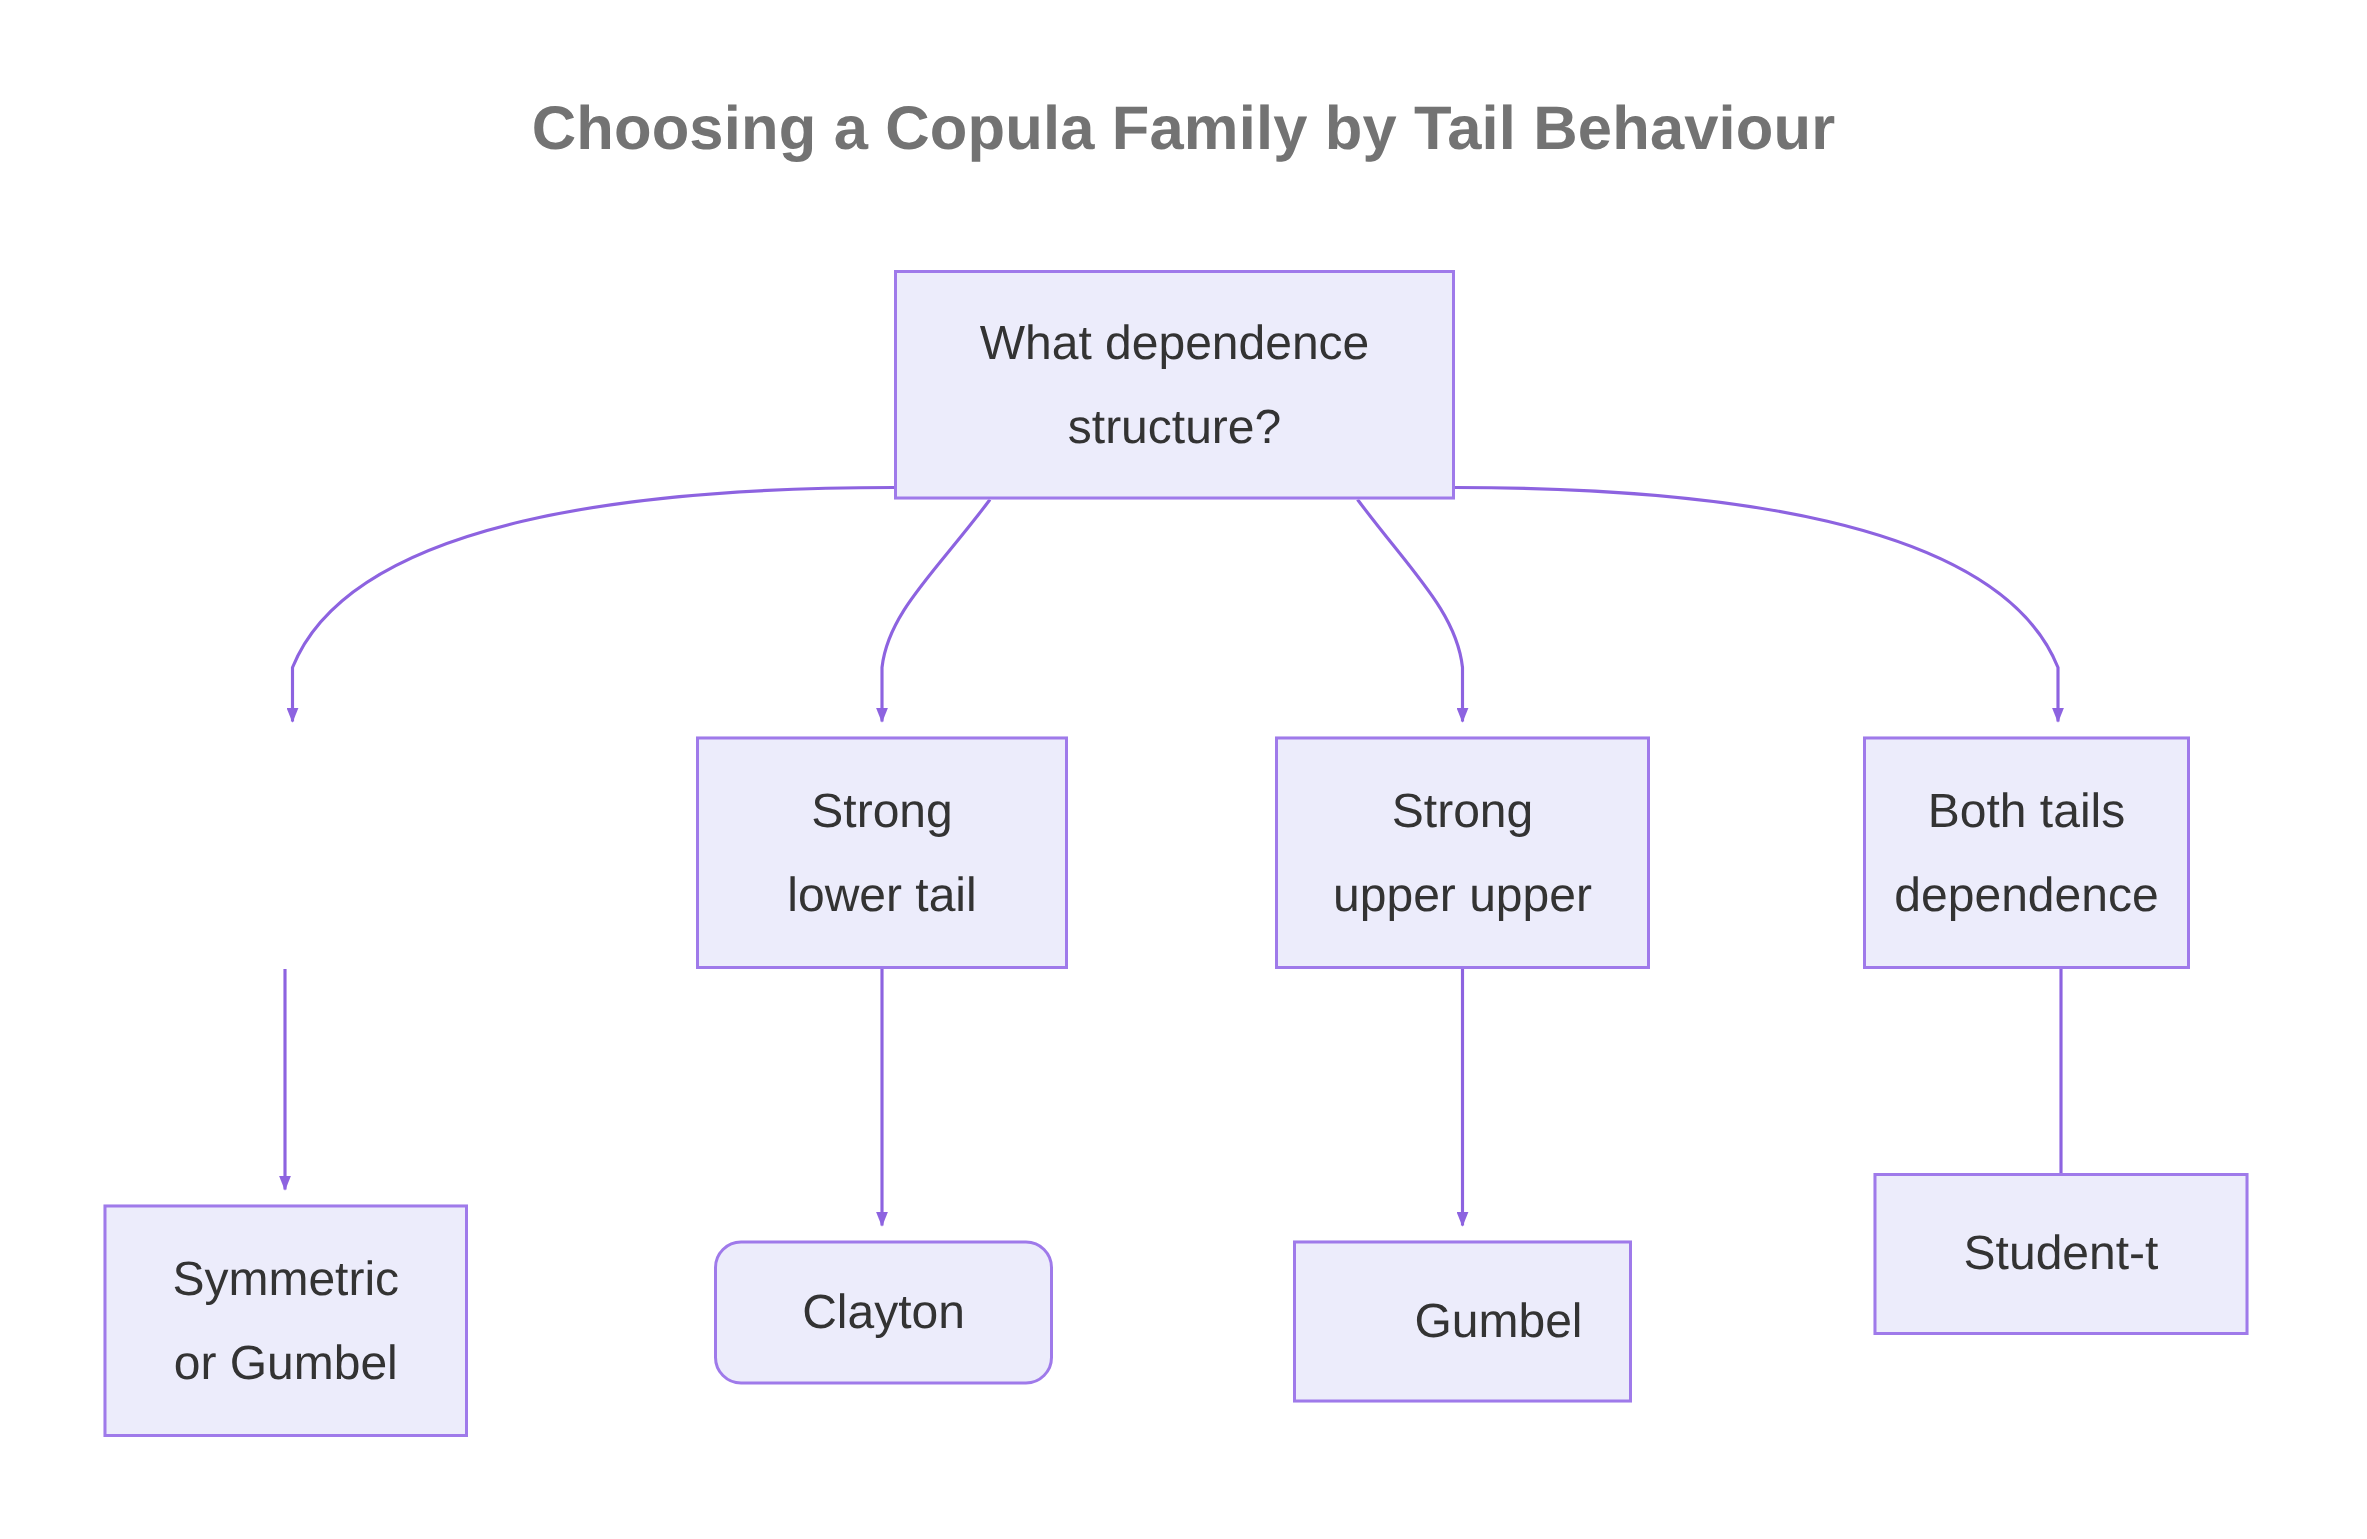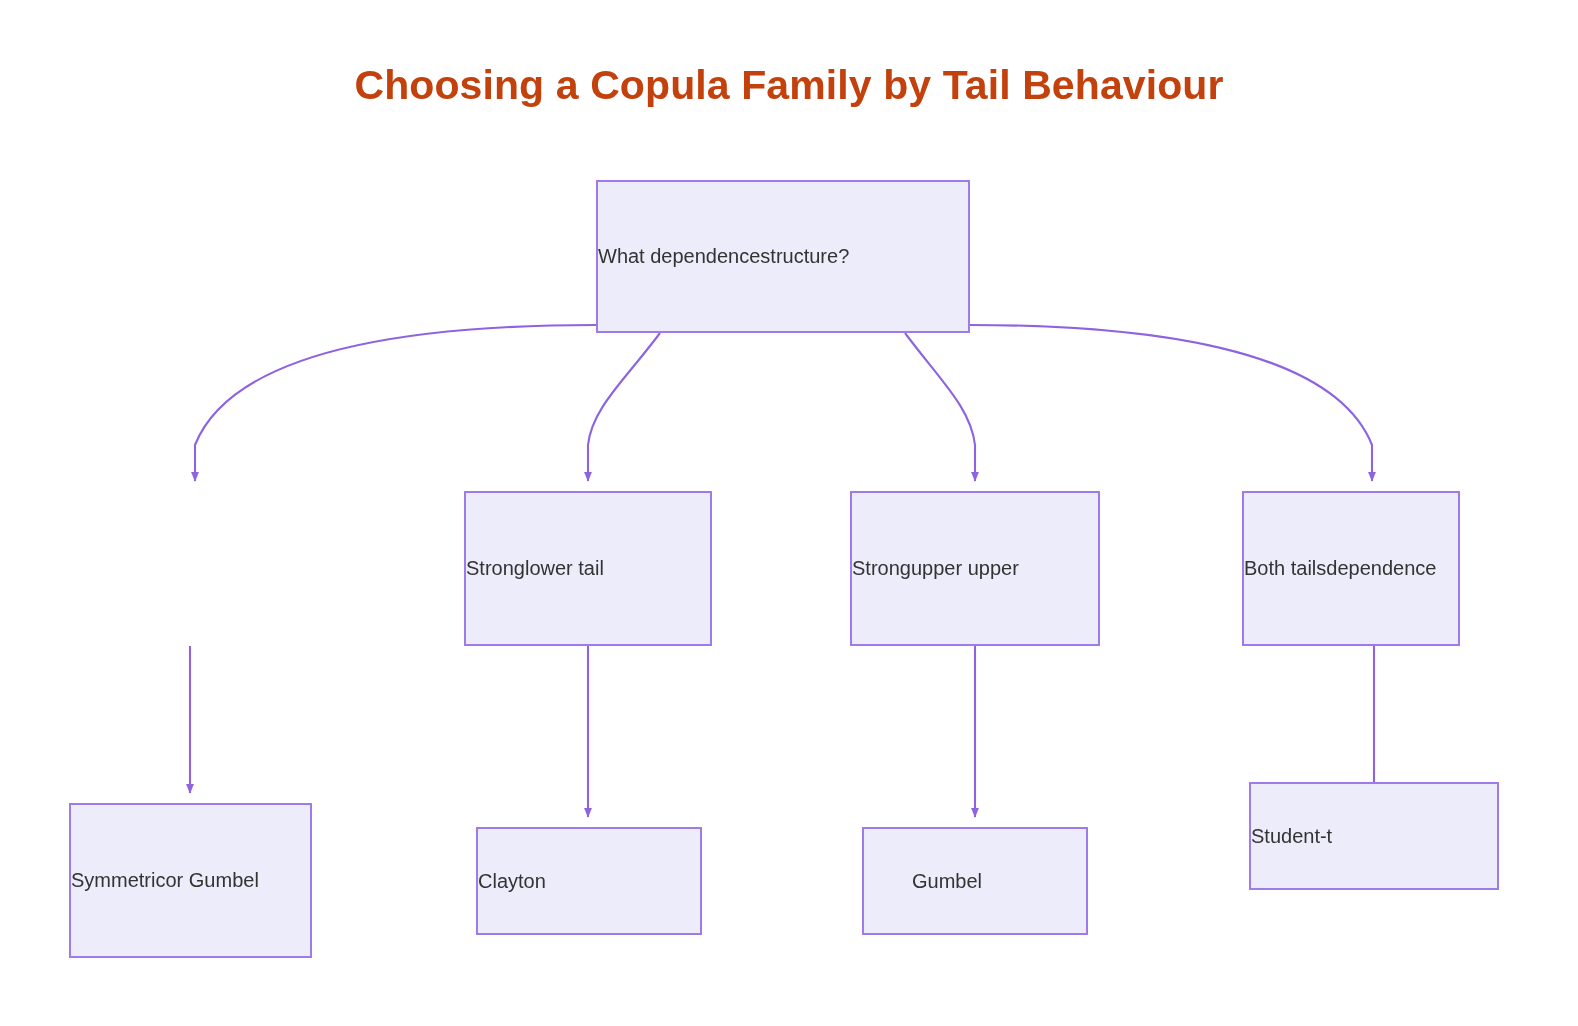--- a/index.html
+++ b/index.html
@@ -16,42 +16,43 @@
     font-family: "Liberation Sans", sans-serif;
   }
   #title {
     position: absolute;
     left: 0;
     top: 62px;
     width: 1578px;
     text-align: center;
     font-size: 41px;
     font-weight: bold;
-    color: #c2410c;
+    color: #737373;
     letter-spacing: 0.1px;
     white-space: nowrap;
   }
   svg#edges {
     position: absolute;
     left: 0;
     top: 0;
     width: 1578px;
     height: 1026px;
     pointer-events: none;
   }
   .node {
     position: absolute;
     box-sizing: border-box;
     background: #ececfb;
     border: 2px solid #9f7aea;
     display: flex;
-    flex-direction: row;
+    flex-direction: column;
     align-items: center;
+    justify-content: center;
     color: #333333;
-    font-size: 20px;
+    font-size: 32px;
     line-height: 1.72;
     text-align: center;
     white-space: pre;
   }
   .node .ln { display: block; }
 </style>
 </head>
 <body>
 
 <div id="canvas">
@@ -101,21 +102,21 @@
   <div class="node" style="left:1242px; top:491px; width:218px; height:155px;">
     <span class="ln">Both tails</span>
     <span class="ln">dependence</span>
   </div>
 
   <div class="node" style="left:69px; top:803px; width:243px; height:155px;">
     <span class="ln">Symmetric</span>
     <span class="ln">or Gumbel</span>
   </div>
 
-  <div class="node" style="left:476px; top:827px; width:226px; height:108px;">
+  <div class="node" style="left:476px; top:827px; width:226px; height:96px;border-radius:18px;">
     <span class="ln">Clayton</span>
   </div>
 
   <div class="node" style="left:862px; top:827px; width:226px; height:108px;padding-left:48px;">
     <span class="ln">Gumbel</span>
   </div>
 
   <div class="node" style="left:1249px; top:782px; width:250px; height:108px;">
     <span class="ln">Student-t</span>
   </div>

